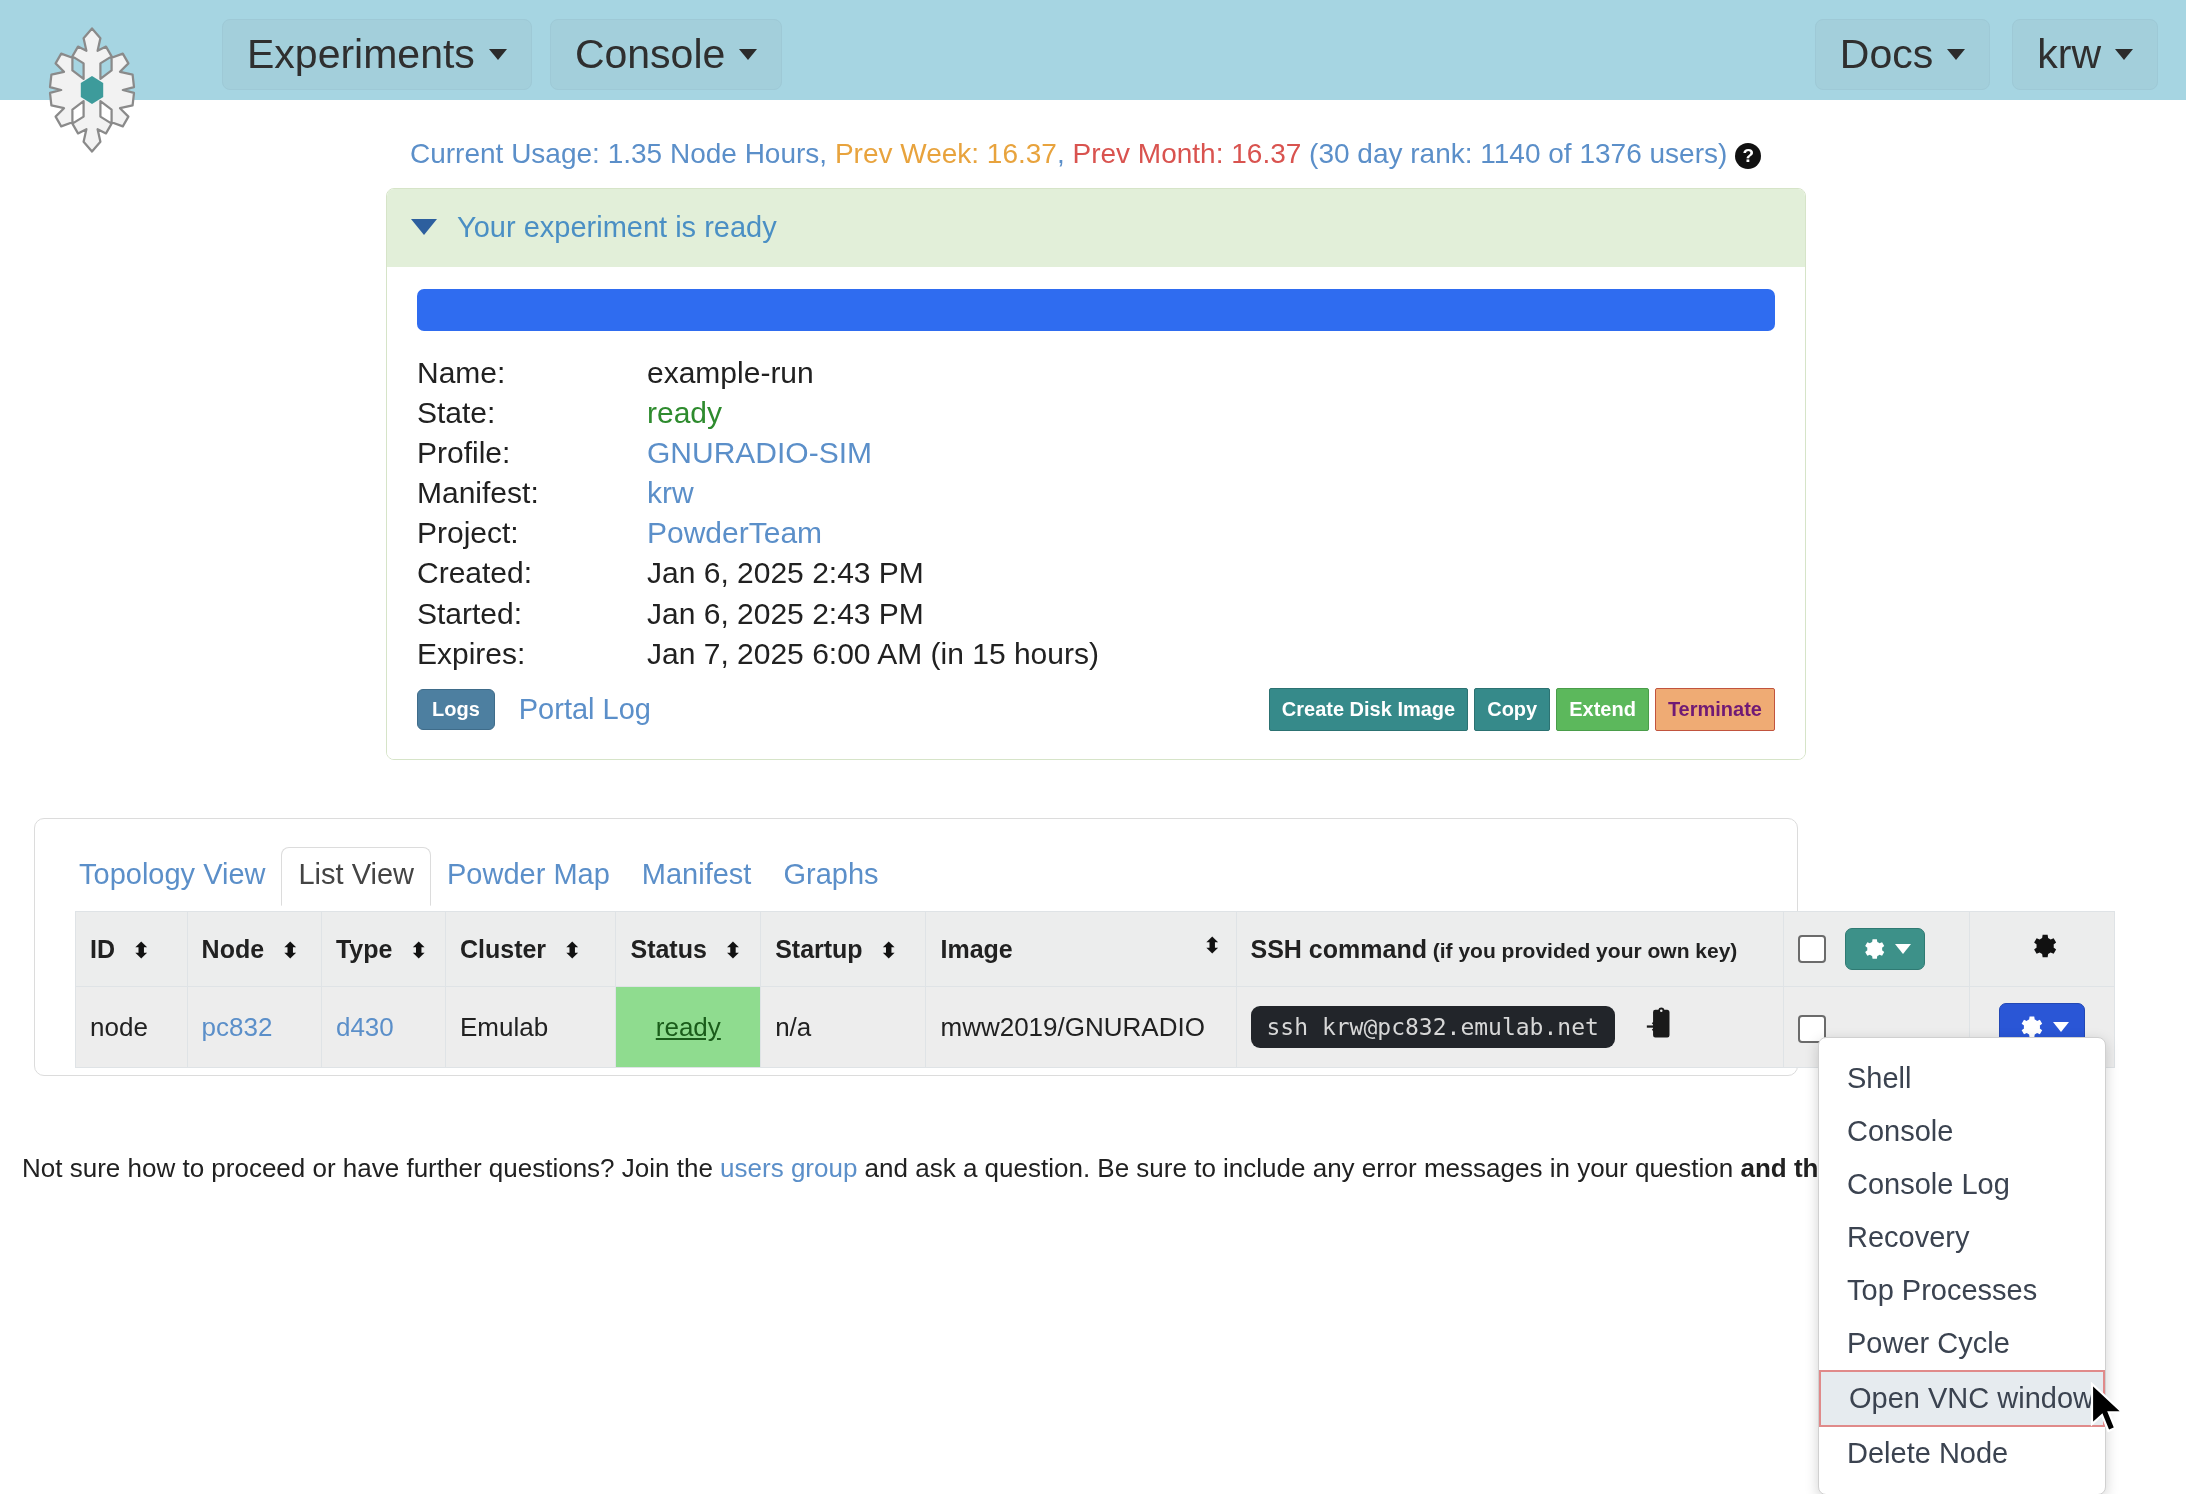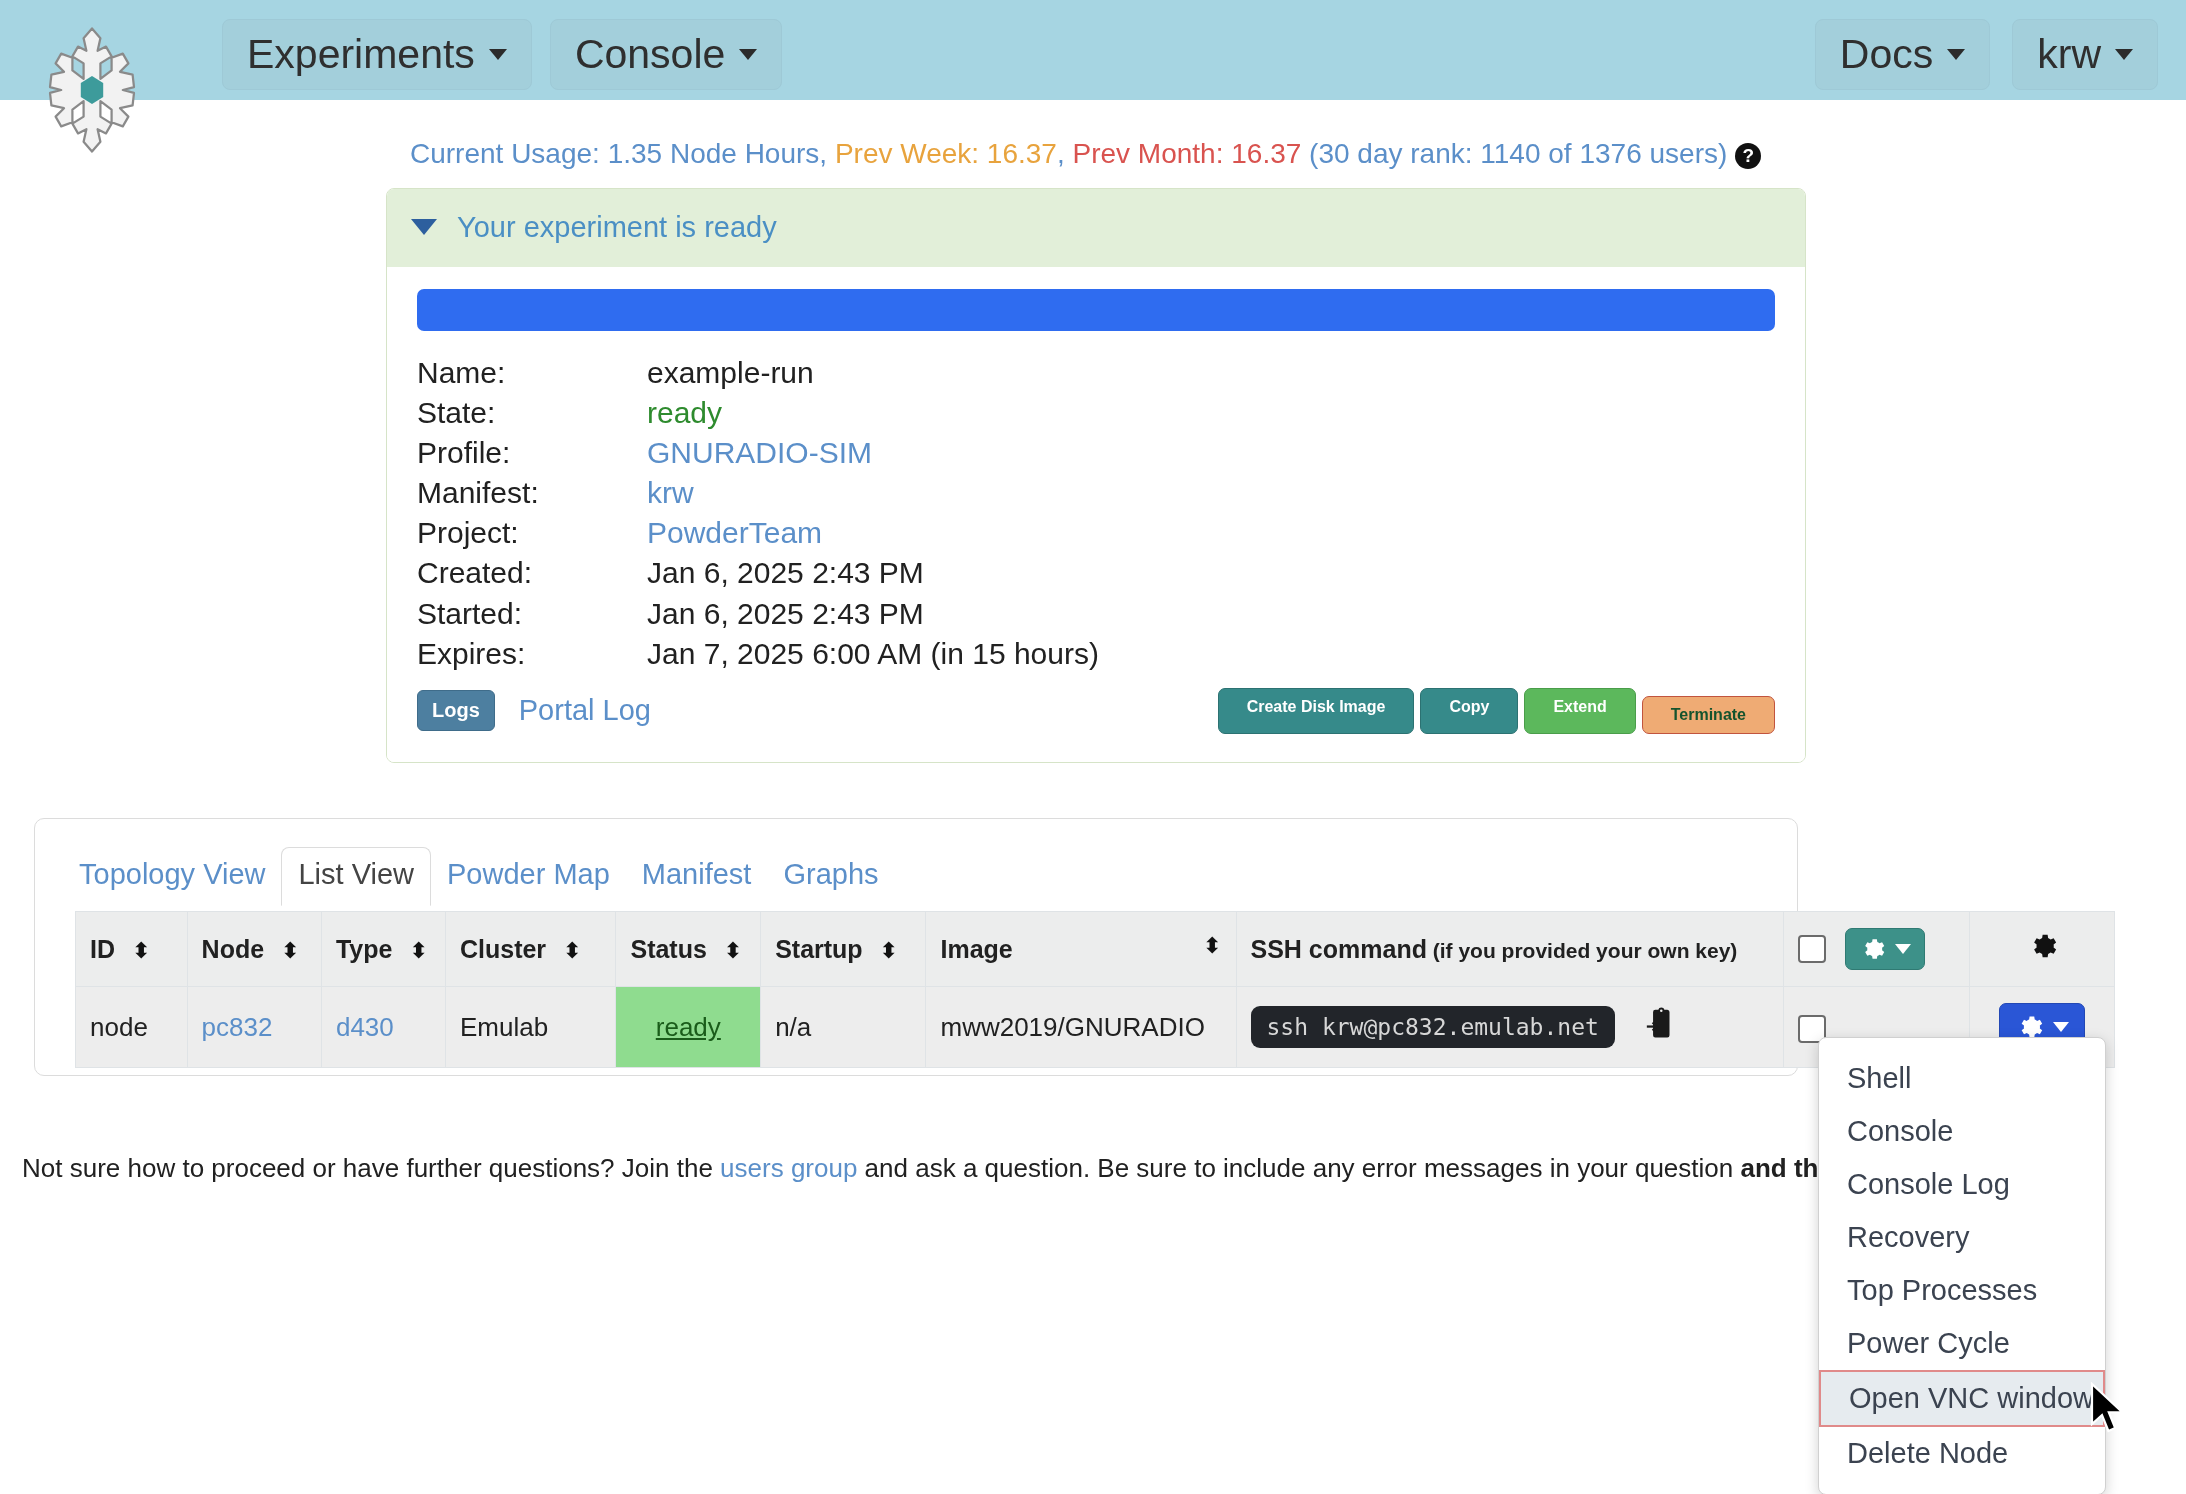--- a/index.html
+++ b/index.html
@@ -107,27 +107,27 @@
     border: 1px solid #3f6c8a; border-radius: 6px;
     font-size: 20px; font-weight: bold;
     padding: 8px 14px; cursor: pointer;
   }
   .portal-log {
     font-size: 29px; color: #5b8fc9;
     margin-left: 24px; cursor: pointer;
   }
   .action-btns { margin-left: auto; display: flex; gap: 6px; }
   .abtn {
-    font-size: 16px; font-weight: bold; color: #fff;
-    border-radius: 7px; padding: 9px 28px; cursor: pointer;
+    font-size: 20px; font-weight: bold; color: #fff;
+    border-radius: 2px; padding: 9px 12px; cursor: pointer;
     white-space: nowrap;
   }
   .abtn.teal  { background: #368a8a; border: 1px solid #2c7272; }
   .abtn.green { background: #5cb85c; border: 1px solid #4a9d4a; }
-  .abtn.orange{ background: #efab74; border: 1px solid #c1543e; color: #14532d; margin-top: 8px; }
+  .abtn.orange{ background: #efab74; border: 1px solid #c1543e; color: #701a75; }
 
   
   .list-panel {
     position: absolute; left: 34px; top: 818px;
     width: 1764px; height: 258px;
     border: 1px solid #dcdcdc;
     border-radius: 10px;
     background: #fff;
   }
   .tabs {

